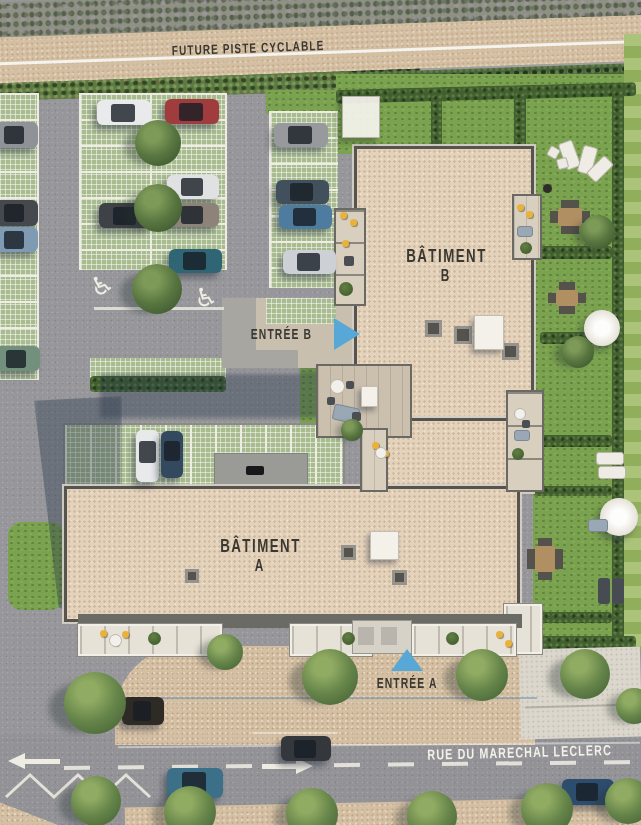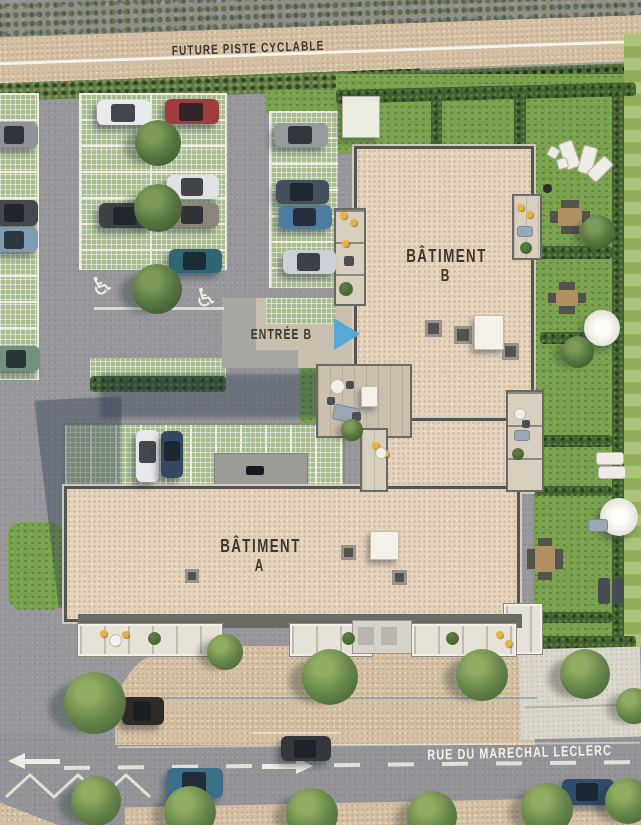--- a/index.html
+++ b/index.html
@@ -367,17 +367,21 @@
     <span class="deco" style="font-size:16px;letter-spacing:2px;">B</span>
   </div>
   <div class="abs" style="left:190px;top:536px;width:140px;text-align:center;line-height:1.15;">
     <span class="deco" style="font-size:18px;letter-spacing:2px;">BÂTIMENT</span><br>
     <span class="deco" style="font-size:16px;letter-spacing:2px;">A</span>
   </div>
   <div class="abs" style="left:240px;top:325px;">
     <span class="deco" style="font-size:14px;letter-spacing:1.5px;">ENTRÉE B</span>
     <div class="abs tri-right" style="left:94px;top:-7px;border-left:26px solid #57a7d7;"></div>
   </div>
+  <div class="abs" style="left:352px;top:649px;width:110px;text-align:center;">
+    <div class="tri-up" style="margin:0 auto;border-bottom:22px solid #57a7d7;"></div>
+    <span class="deco" style="font-size:14px;letter-spacing:1.5px;margin-top:4px;">ENTRÉE A</span>
+  </div>
   <div class="abs" style="left:395px;top:744px;width:200px;text-align:center;transform:rotate(-1.5deg);">
     <span class="deco deco-w" style="font-size:14.5px;letter-spacing:1.5px;">RUE DU MARECHAL LECLERC</span>
   </div>
 
 </div>
 
 </body></html>

